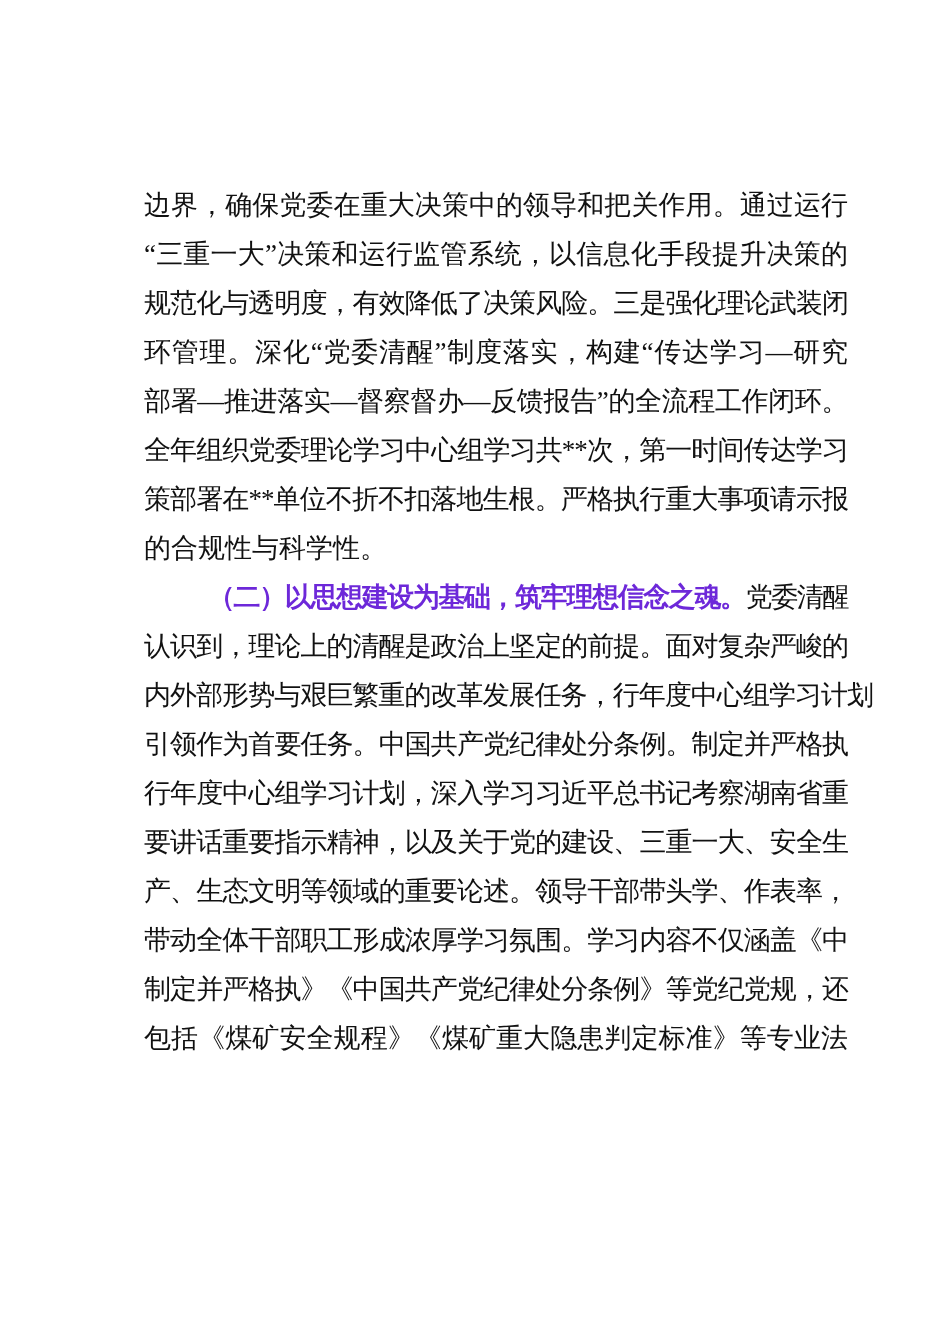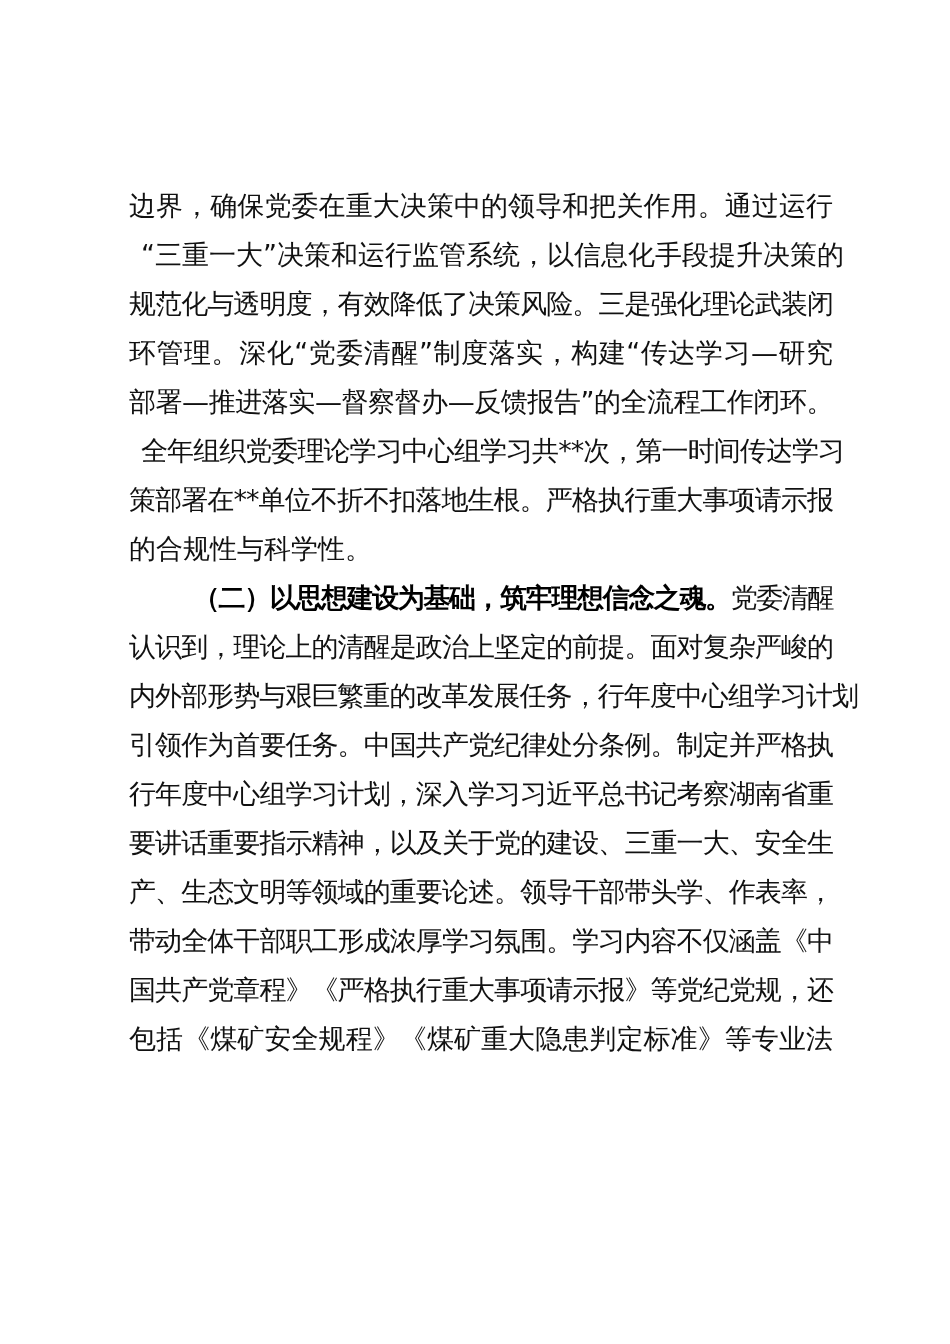--- a/index.html
+++ b/index.html
@@ -10,65 +10,66 @@
     body {
       width: 950px;
       height: 1344px;
       position: relative;
       overflow: hidden;
       font-family: "DejaVu Sans", "Liberation Sans", sans-serif;
       color: #111111;
     }
     .page {
       position: absolute;
-      left: 129px;
+      left: 144px;
       top: 181px;
       width: 704px;
+      font-family: Liberation Serif, serif;
     }
     .line {
       height: 49px;
       line-height: 49px;
       font-size: 27px;
       white-space: nowrap;
       text-align: justify;
       text-align-last: justify;
       letter-spacing: 0;
       overflow: visible;
     }
     .line.last {
       text-align-last: left;
     }
     .line.indent {
       padding-left: 64px;
     }
     .bold {
       font-weight: bold;
-      color: #000000;
+      color: #6d28d9;
     }
   </style>
 </head>
 <body>
 
 <div class="page">
   <div>
     <div class="line" style="letter-spacing: 0px;">边界，确保党委在重大决策中的领导和把关作用。通过运行</div>
-    <div class="line" style="letter-spacing: 0px; margin-left: 12px;">“三重一大”决策和运行监管系统，以信息化手段提升决策的</div>
+    <div class="line" style="letter-spacing: 0px;">“三重一大”决策和运行监管系统，以信息化手段提升决策的</div>
     <div class="line" style="letter-spacing: -0.961538px;">规范化与透明度，有效降低了决策风险。三是强化理论武装闭</div>
     <div class="line" style="letter-spacing: 0px;">环管理。深化“党委清醒”制度落实，构建“传达学习—研究</div>
     <div class="line" style="letter-spacing: -0.461538px;">部署—推进落实—督察督办—反馈报告”的全流程工作闭环。</div>
-    <div class="line" style="letter-spacing: -0.925926px; margin-left: 12px;">全年组织党委理论学习中心组学习共**次，第一时间传达学习</div>
+    <div class="line" style="letter-spacing: -0.925926px;">全年组织党委理论学习中心组学习共**次，第一时间传达学习</div>
     <div class="line" style="letter-spacing: -0.925926px;">策部署在**单位不折不扣落地生根。严格执行重大事项请示报</div>
     <div class="line last">的合规性与科学性。</div>
   </div>
 
   <div>
     <div class="line indent" style="letter-spacing: -1.45833px;"><span class="bold">（二）以思想建设为基础，筑牢理想信念之魂。</span><span>党委清醒</span></div>
     <div class="line" style="letter-spacing: -0.961538px;">认识到，理论上的清醒是政治上坚定的前提。面对复杂严峻的</div>
     <div class="line" style="letter-spacing: -0.961538px;">内外部形势与艰巨繁重的改革发展任务，行年度中心组学习计划</div>
     <div class="line" style="letter-spacing: -0.961538px;">引领作为首要任务。中国共产党纪律处分条例。制定并严格执</div>
     <div class="line" style="letter-spacing: -0.961538px;">行年度中心组学习计划，深入学习习近平总书记考察湖南省重</div>
     <div class="line" style="letter-spacing: -0.961538px;">要讲话重要指示精神，以及关于党的建设、三重一大、安全生</div>
     <div class="line" style="letter-spacing: -0.961538px;">产、生态文明等领域的重要论述。领导干部带头学、作表率，</div>
     <div class="line" style="letter-spacing: -0.961538px;">带动全体干部职工形成浓厚学习氛围。学习内容不仅涵盖《中</div>
-    <div class="line" style="letter-spacing: -0.961538px;">国共产党章程》《严格执行重大事项请示报》等党纪党规，还</div>
+    <div class="line" style="letter-spacing: -0.961538px;">制定并严格执》《中国共产党纪律处分条例》等党纪党规，还</div>
     <div class="line" style="letter-spacing: 0px;">包括《煤矿安全规程》《煤矿重大隐患判定标准》等专业法</div>
   </div>
 </div>
 
 </body></html>

